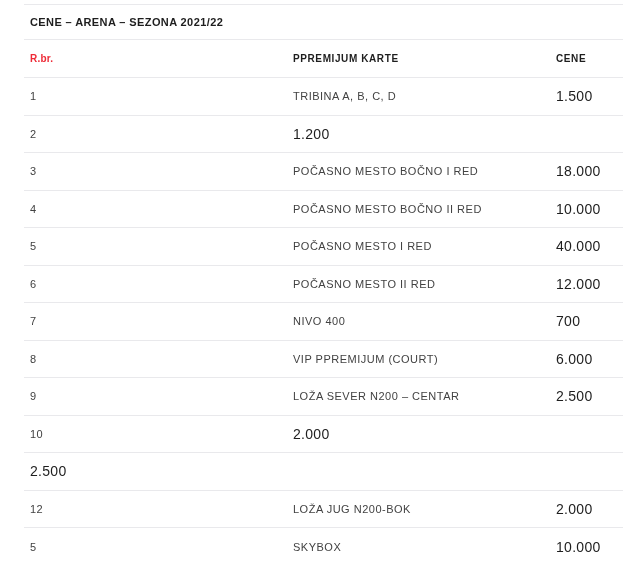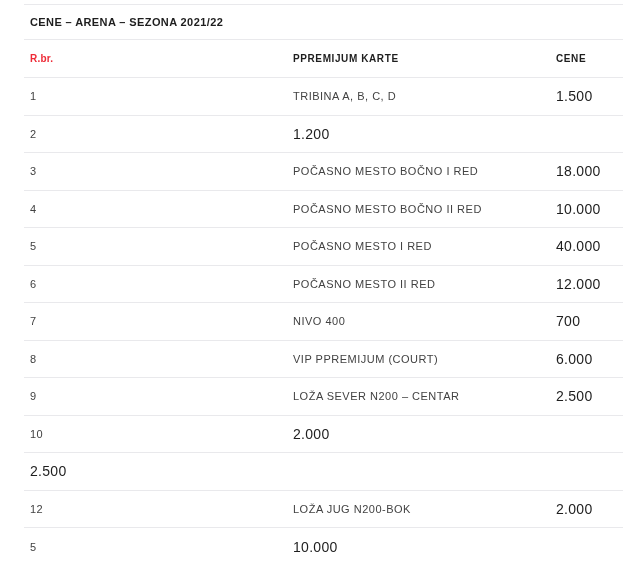--- a/index.html
+++ b/index.html
@@ -153,17 +153,18 @@
   </div>
 
   <div class="grid-row data-row">
     <div class="cell-number">12</div>
     <div class="cell-category">LOŽA JUG N200-BOK</div>
     <div class="cell-price">2.000</div>
   </div>
 
   <div class="grid-row data-row">
     <div class="cell-number">5</div>
+    <div class="cell-category">SKYBOX</div>
     <div class="cell-price">10.000</div>
   </div>
 </div>
 
 </div>
 
 </body></html>

